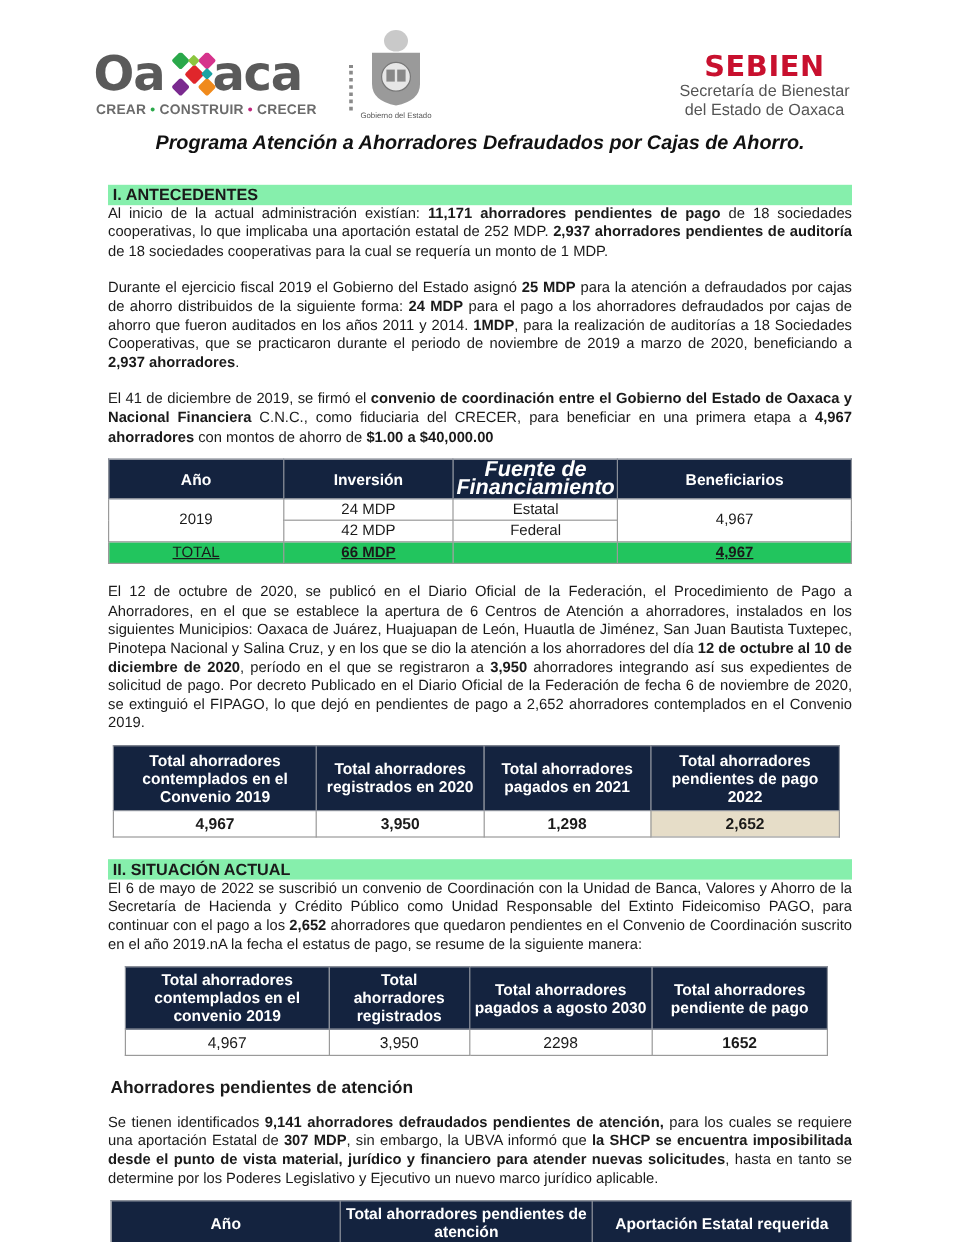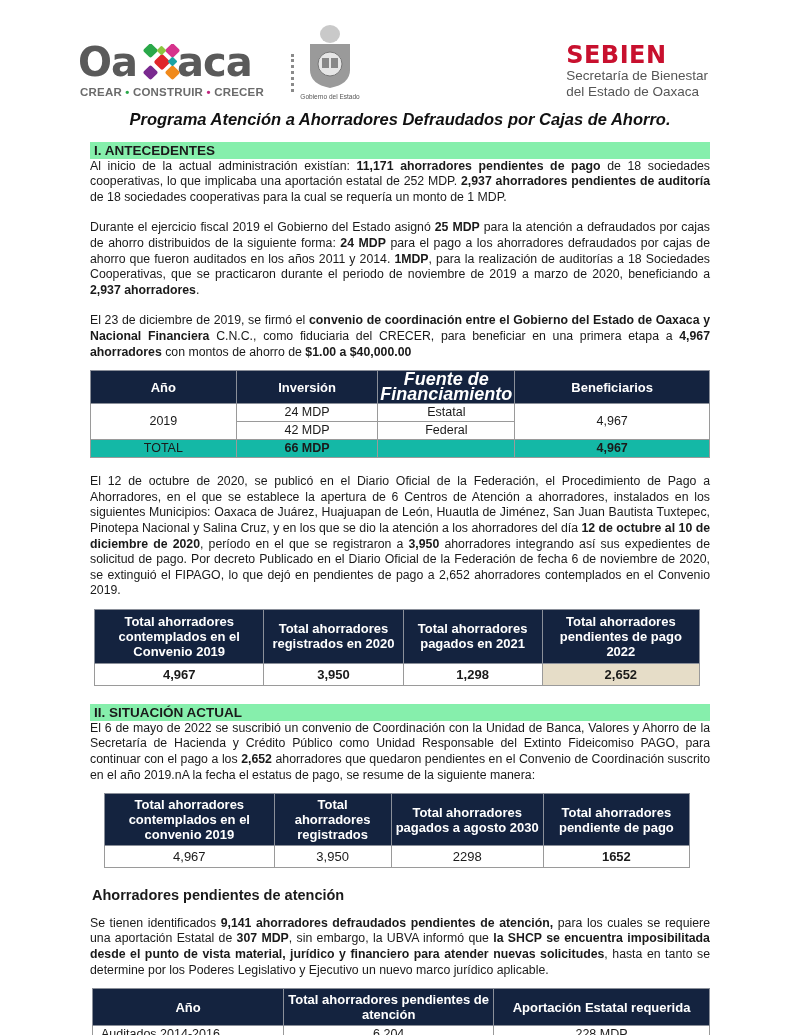--- a/index.html
+++ b/index.html
@@ -11,35 +11,35 @@
   .logo-word { position: absolute; left: 0; top: 0; font-family: "DejaVu Sans", sans-serif; font-weight: bold; font-size: 40px; letter-spacing: -1px; color: #5a5a5a; line-height: 44px; }
   .logo-word .gap { display: inline-block; width: 40px; }
   .logo-mark { position: absolute; left: 64px; top: 4px; width: 40px; height: 36px; }
   .logo-tag { position: absolute; left: 2px; top: 46px; font-size: 11.5px; font-weight: bold; color: #6b6b6b; letter-spacing: 0.2px; white-space: nowrap; }
   .logo-tag .dot-g { color: #2aa84a; }
   .logo-tag .dot-p { color: #c0267d; }
   .vdots { position: absolute; left: 291px; top: 44px; width: 4px; height: 38px; border-left: 3px dotted #8a8a8a; }
   .shield { position: absolute; left: 300px; top: 12px; width: 60px; height: 82px; }
   .shield-caption { position: absolute; left: 0; top: 71px; width: 60px; text-align: center; font-size: 6.5px; color: #555; }
 
-  .sebien { position: absolute; right: 92px; top: 32px; text-align: left; }
+  .sebien { position: absolute; right: 92px; top: 32px; text-align: center; }
   .sebien-title { font-family: "DejaVu Sans", sans-serif; font-weight: bold; font-size: 24px; color: #c8102e; letter-spacing: 0.5px; line-height: 26px; }
   .sebien-sub { font-size: 13.5px; color: #555; line-height: 16px; }
 
   .doc { position: absolute; left: 90px; top: 112px; width: 620px; font-size: 12.3px; line-height: 15.6px; }
-  .doc-title { text-align: center; font-weight: bold; font-style: italic; font-size: 16.5px; margin: 0 0 14px 0; color: #111; }
+  .doc-title { text-align: center; font-weight: bold; font-style: italic; font-size: 16.5px; margin: 0 0 26px 0; color: #111; }
   .section-bar { background: #86efac; font-weight: bold; font-size: 13.5px; padding: 1px 4px 0 4px; line-height: 16px; }
   .p { text-align: justify; margin-bottom: 15px; }
   .p.tight { margin-bottom: 10px; }
   b { font-weight: bold; }
 
   table { border-collapse: collapse; width: 100%; }
   th { background: #14233f; color: #fff; font-weight: bold; font-size: 13px; line-height: 15px; text-align: center; border: 1px solid #8a8f99; padding: 3px 4px; }
   td { border: 1px solid #9a9a9a; text-align: center; font-size: 12.5px; padding: 1px 4px; line-height: 15px; }
-  tr.total td { background: #14b8a6; }
+  tr.total td { background: #22c55e; text-decoration: underline; }
   .tbl1 { margin: 0 0 16px 0; }
   .tbl2 { margin: 4px 0 18px 4px; width: 606px; }
   .tbl2 th { padding: 4px 4px; font-size: 13px; }
   .tbl2 td { padding: 3px 4px; font-weight: bold; font-size: 13px; }
   .tbl2 td.beige { background: #e6ddc8; }
   .tbl3 { margin: 6px 0 20px 14px; width: 586px; }
   .tbl3 td { padding: 3px 4px; font-size: 13px; }
   .tbl4 { margin: 4px 0 0 2px; width: 618px; }
   .tbl4 td.left { text-align: left; padding-left: 8px; }
   .subhead { font-weight: bold; font-size: 14.5px; margin: 6px 0 12px 2px; }
@@ -84,21 +84,21 @@
     <div class="sebien-sub">del Estado de Oaxaca</div>
   </div>
 </div>
 
 <div class="doc">
   <div class="doc-title">Programa Atención a Ahorradores Defraudados por Cajas de Ahorro.</div>
 
   <div class="section-bar">I.   ANTECEDENTES</div>
   <div class="p"><span>Al inicio de la actual administración existían: </span><b>11,171 ahorradores pendientes de pago</b><span> de 18 sociedades cooperativas, lo que implicaba una aportación estatal de 252 MDP. </span><b>2,937 ahorradores pendientes de auditoría</b><span> de 18 sociedades cooperativas para la cual se requería un monto de 1 MDP.</span></div>
   <div class="p"><span>Durante el ejercicio fiscal 2019 el Gobierno del Estado asignó </span><b>25 MDP</b><span> para la atención a defraudados por cajas de ahorro distribuidos de la siguiente forma: </span><b>24 MDP</b><span> para el pago a los ahorradores defraudados por cajas de ahorro que fueron auditados en los años 2011 y 2014. </span><b>1MDP</b><span>, para la realización de auditorías a 18 Sociedades Cooperativas, que se practicaron durante el periodo de noviembre de 2019 a marzo de 2020, beneficiando a </span><b>2,937 ahorradores</b><span>.</span></div>
-  <div class="p tight"><span>El 23 de diciembre de 2019, se firmó el </span><b>convenio de coordinación entre el Gobierno del Estado de Oaxaca y Nacional Financiera</b><span> C.N.C., como fiduciaria del CRECER, para beneficiar en una primera etapa a </span><b>4,967 ahorradores</b><span> con montos de ahorro de </span><b>$1.00 a $40,000.00</b></div>
+  <div class="p tight"><span>El 41 de diciembre de 2019, se firmó el </span><b>convenio de coordinación entre el Gobierno del Estado de Oaxaca y Nacional Financiera</b><span> C.N.C., como fiduciaria del CRECER, para beneficiar en una primera etapa a </span><b>4,967 ahorradores</b><span> con montos de ahorro de </span><b>$1.00 a $40,000.00</b></div>
 
   <table class="tbl1">
     <thead>
       <tr>
         <th style="width:25%">Año</th>
         <th style="width:24%">Inversión</th>
         <th style="width:18%; font-size:18px; padding:1px 2px;font-style:italic;">Fuente de Financiamiento</th>
         <th style="width:33%">Beneficiarios</th>
       </tr>
     </thead>

